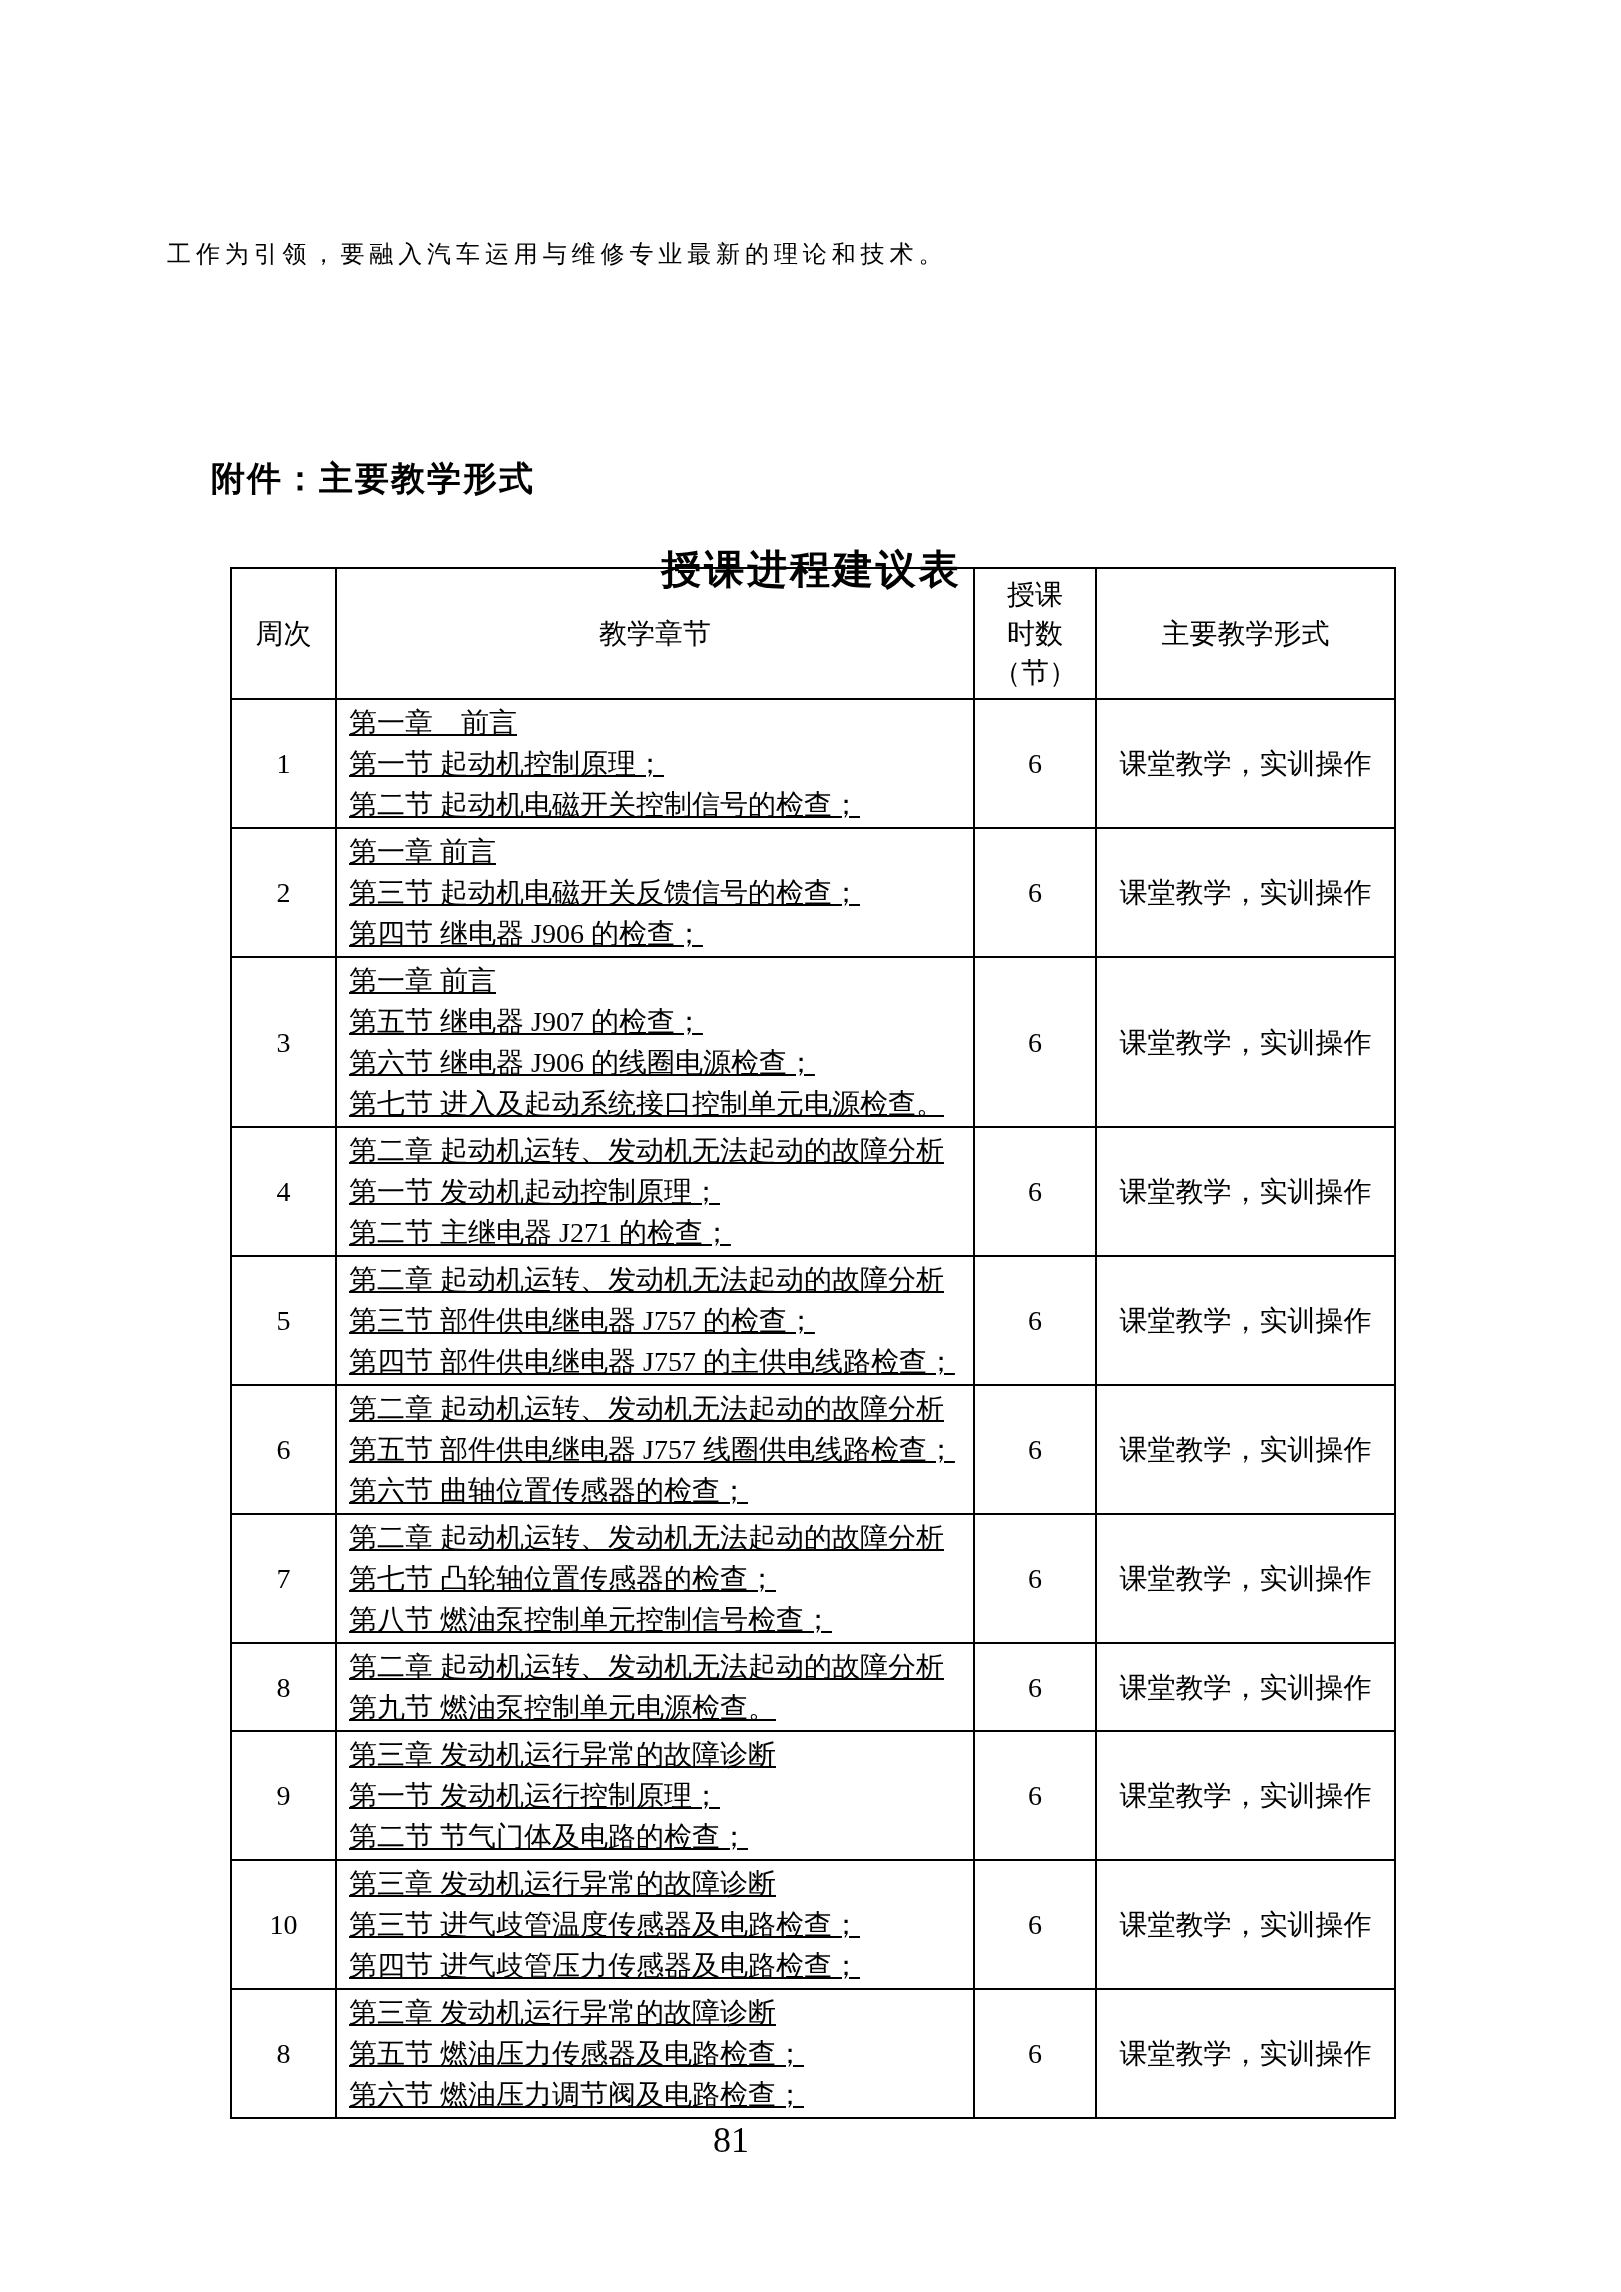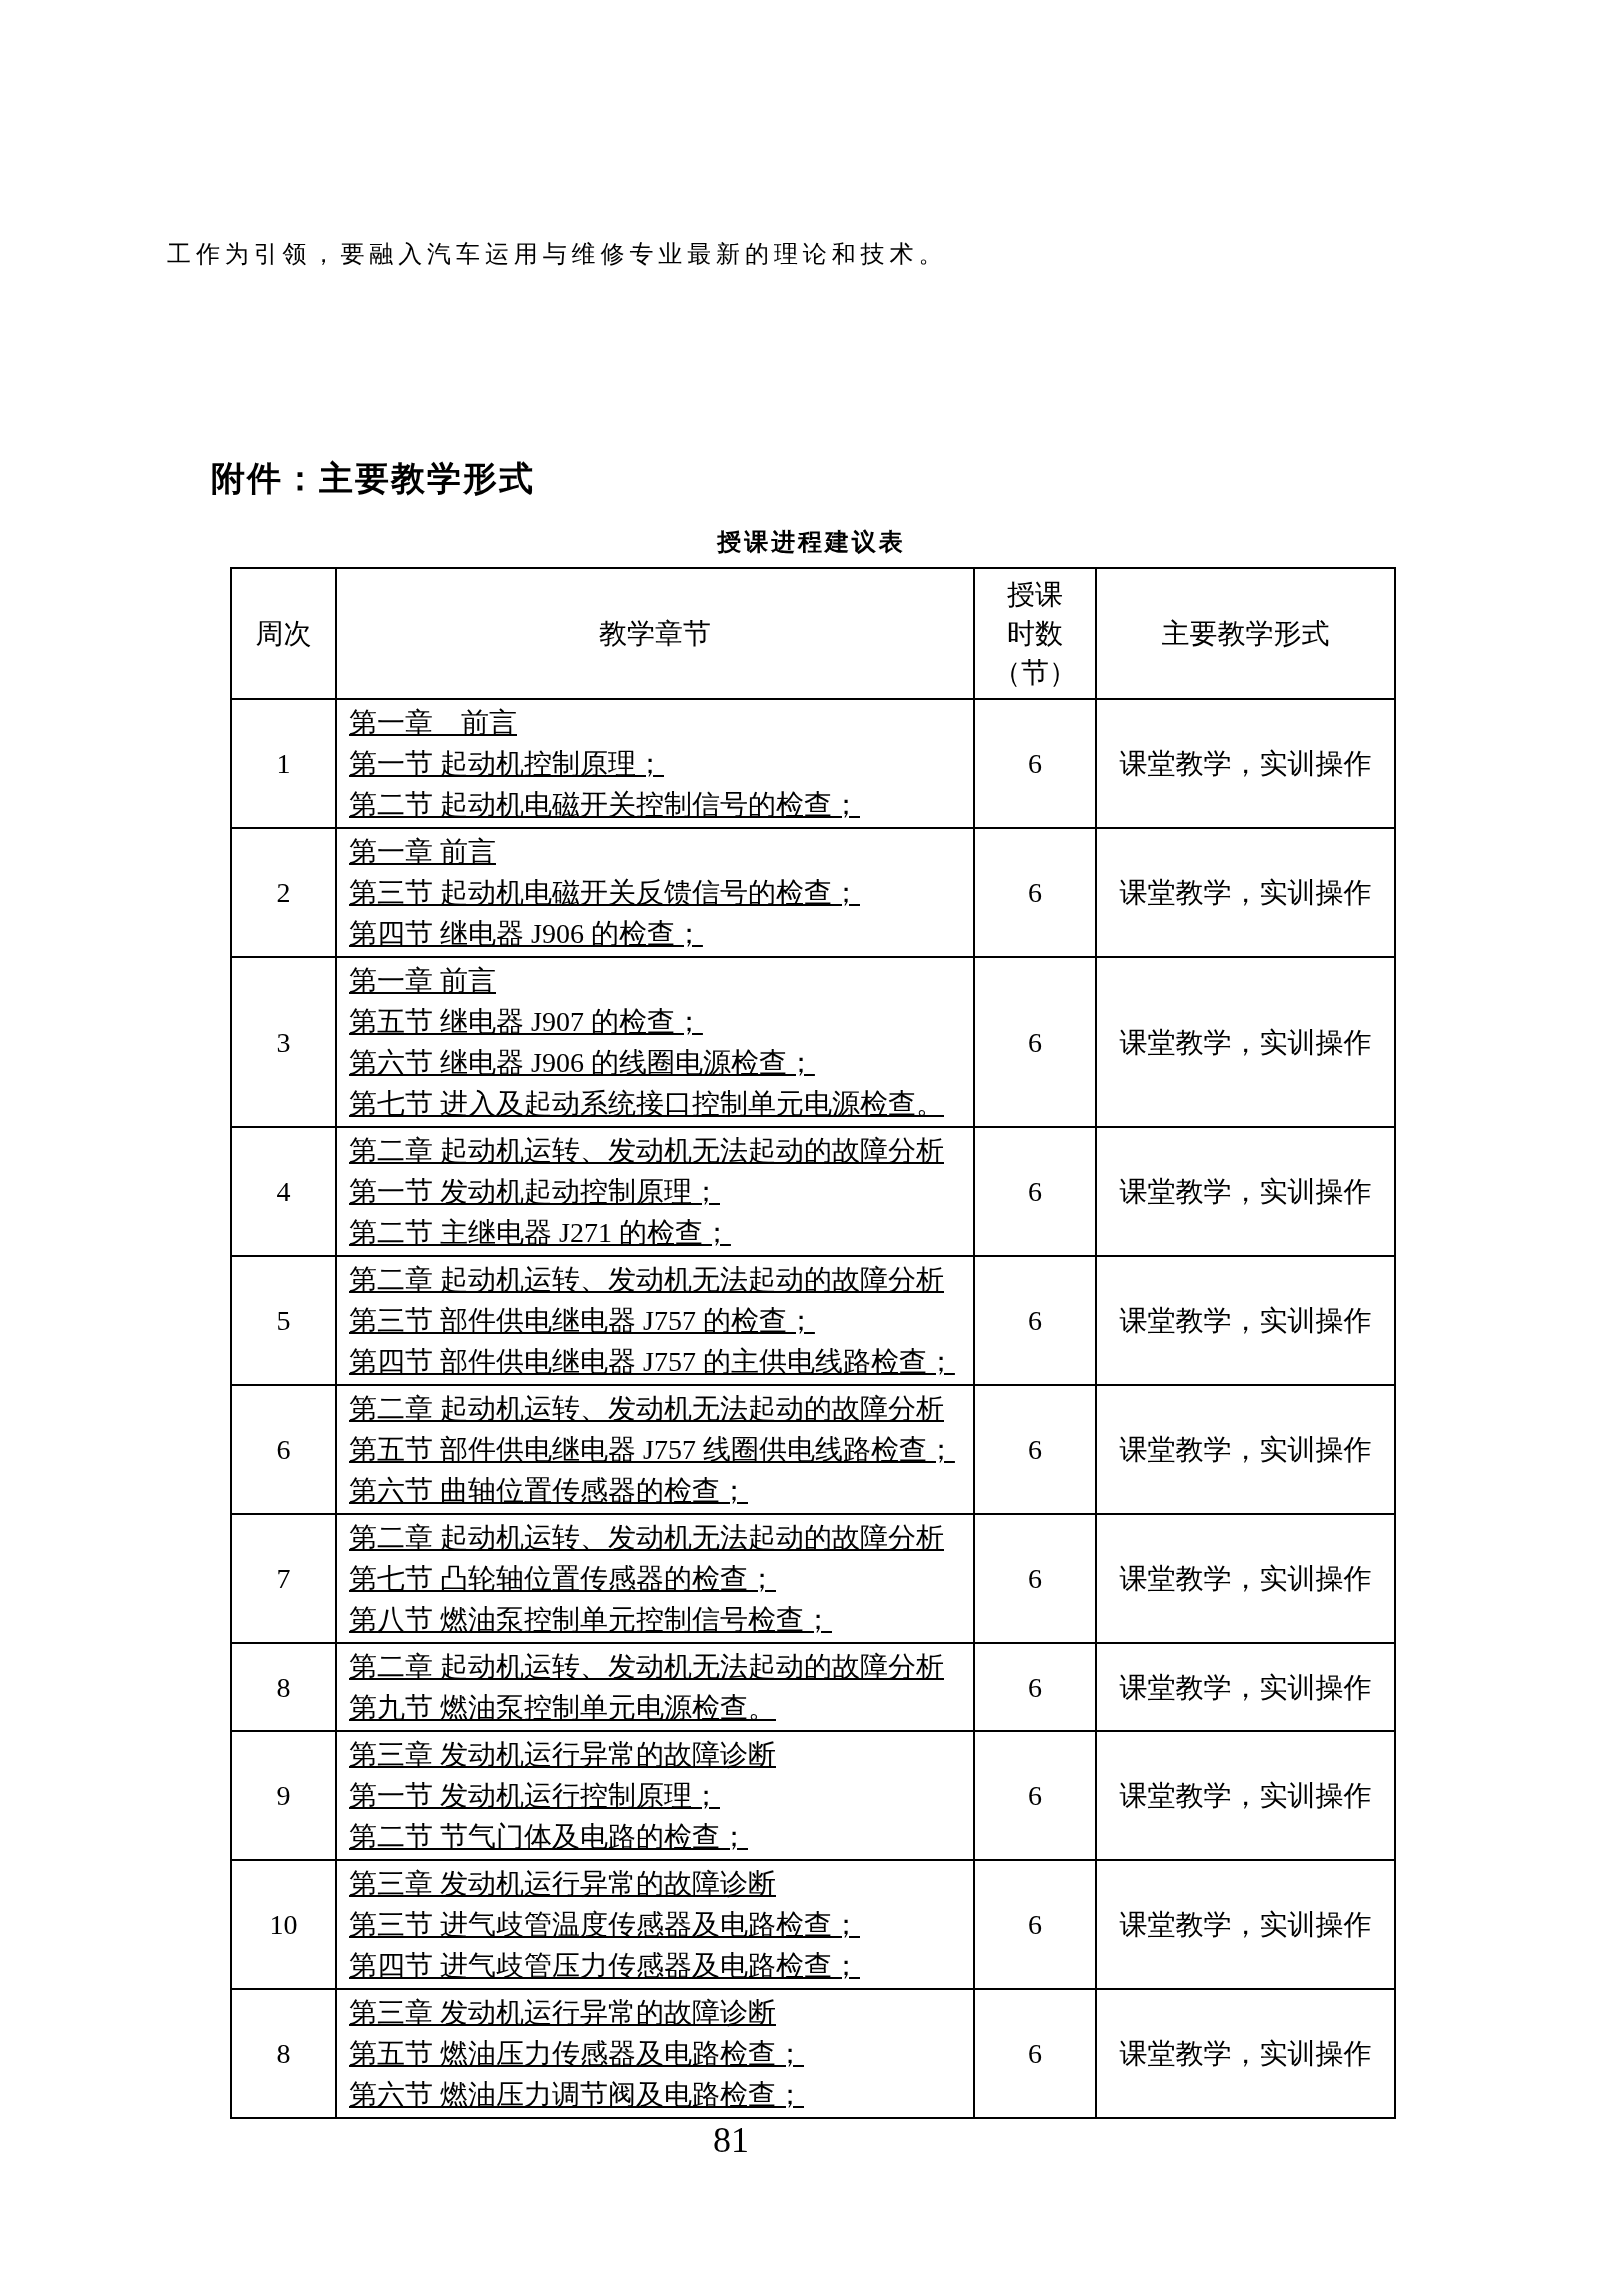--- a/index.html
+++ b/index.html
@@ -16,21 +16,21 @@
     font-size:24px;line-height:49px;letter-spacing:4.9px;
   }
   .attachment-heading{
     position:absolute;left:211px;top:428px;
     font-family:"Liberation Sans","DejaVu Sans",sans-serif;
     font-size:34px;font-weight:bold;letter-spacing:2px;
   }
   .table-title{
     position:absolute;left:230px;top:502px;width:1163px;
     text-align:center;
-    font-size:24px;font-weight:bold;letter-spacing:2.9px;
+    font-size:40px;font-weight:bold;letter-spacing:2.9px;
   }
   table.schedule{
     position:absolute;left:230px;top:567px;
     width:1163px;
     border-collapse:collapse;
     table-layout:fixed;
     font-size:28px;
   }
   table.schedule td,table.schedule th{
     border:2px solid #000000;

